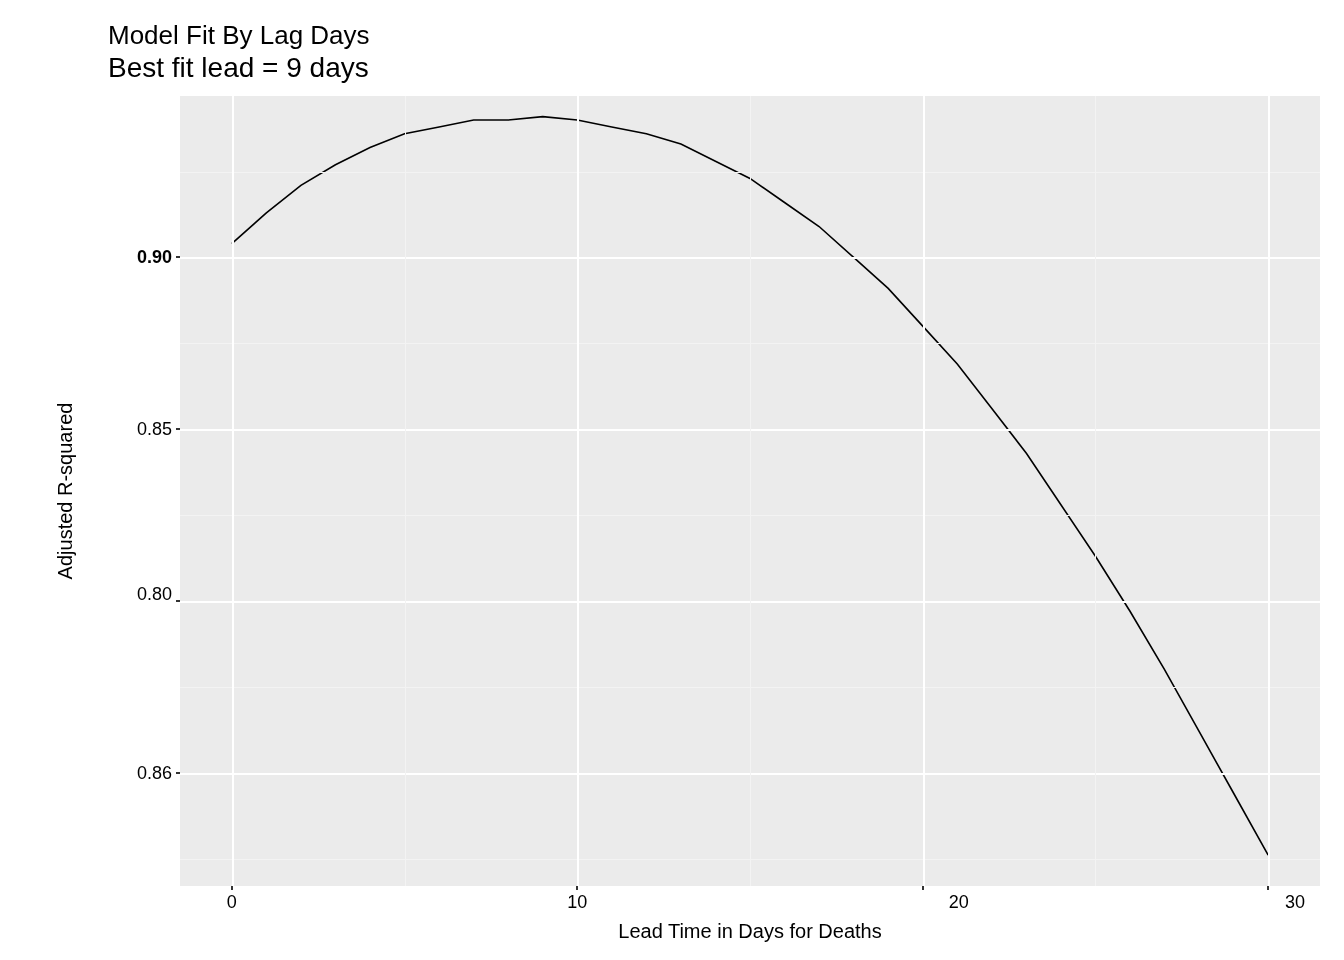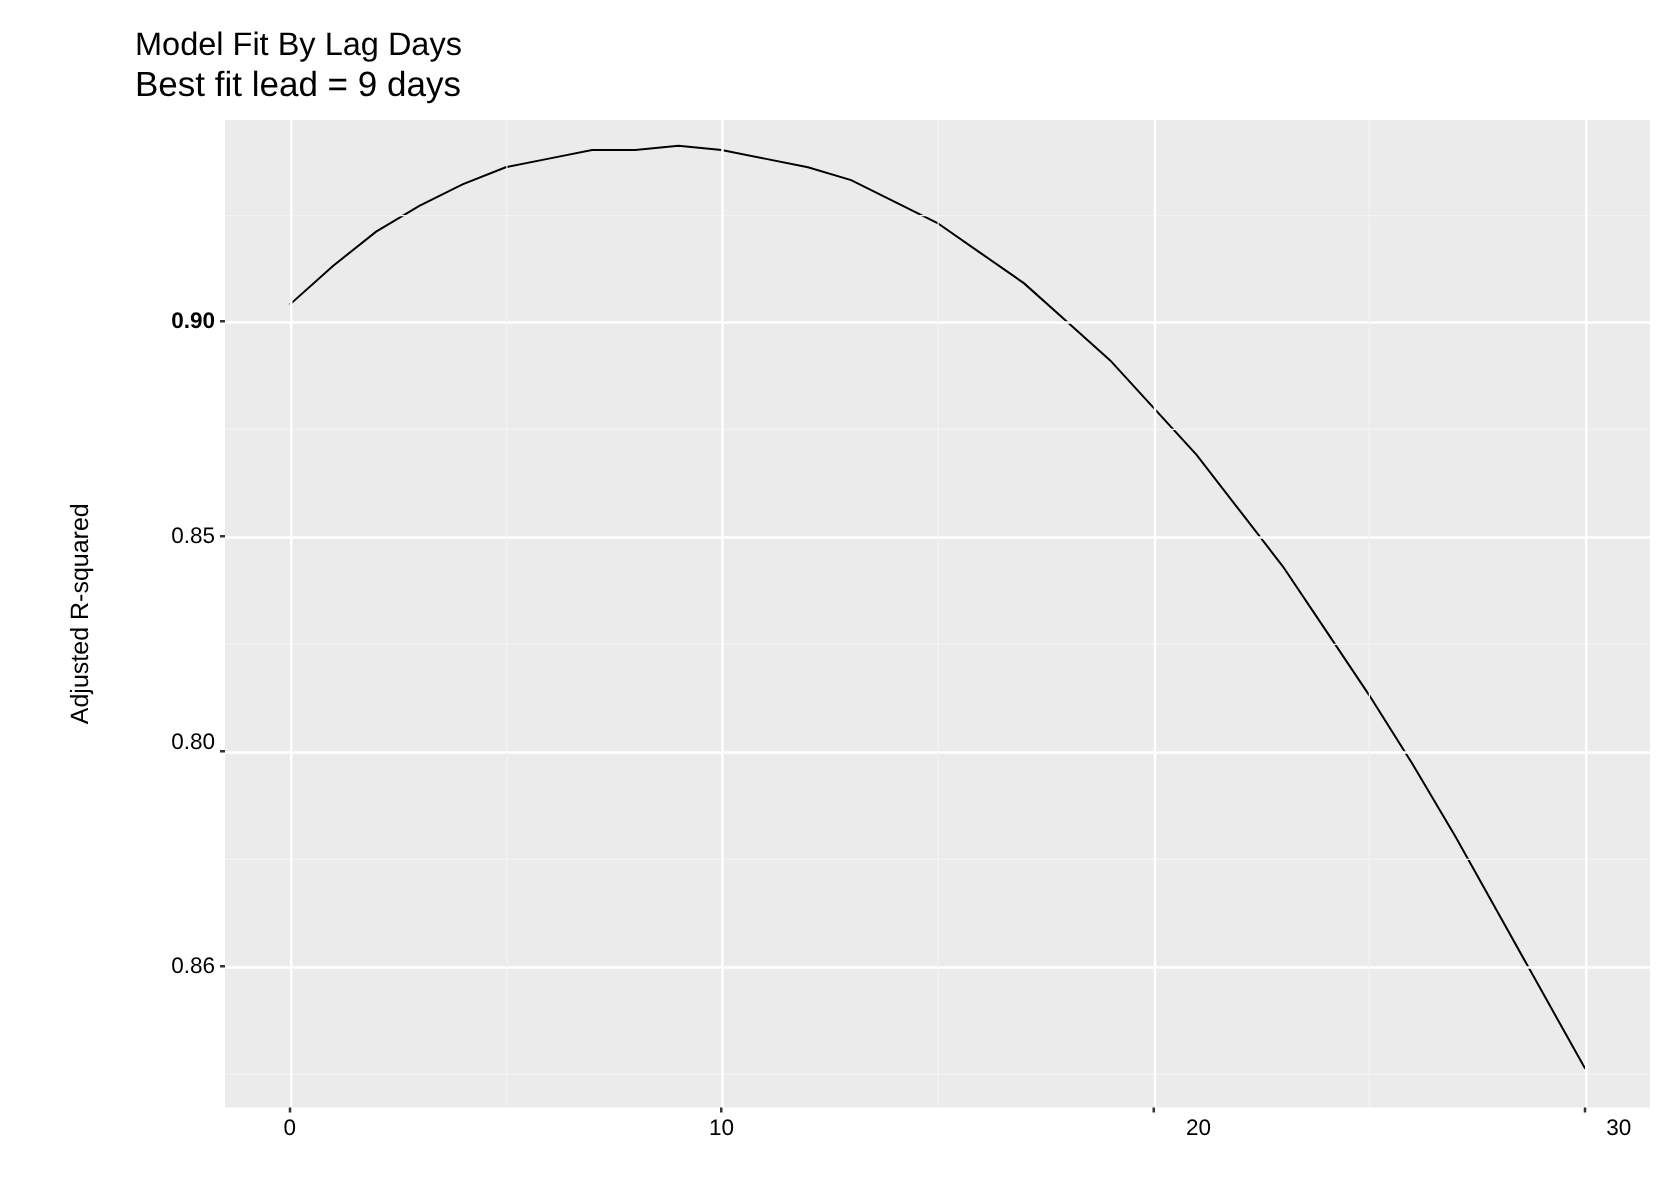--- a/index.html
+++ b/index.html
@@ -141,20 +141,21 @@
       <div class="grid-minor-h" style="top: 75.5652px;"></div>
       <div class="grid-major-v" style="left: 51.8182px;"></div>
       <div class="grid-major-v" style="left: 397.273px;"></div>
       <div class="grid-major-v" style="left: 742.727px;"></div>
       <div class="grid-major-v" style="left: 1088.18px;"></div>
       <div class="grid-minor-v" style="left: 224.545px;"></div>
       <div class="grid-minor-v" style="left: 570px;"></div>
       <div class="grid-minor-v" style="left: 915.455px;"></div>
     </div>
 
+  <div class="x-axis-label">Lead Time in Days for Deaths</div>
   <div class="y-axis-label">
       <span>Adjusted R-squared</span>
     </div>
 
 <div class="y-tick-label" style="top: 772.652px;">0.86</div>
     <div class="y-tick-mark" style="top: 772.652px;"></div>
     <div class="y-tick-label" style="top: 594px;">0.80</div>
     <div class="y-tick-mark" style="top: 600.913px;"></div>
     <div class="y-tick-label" style="top: 429.174px;">0.85</div>
     <div class="y-tick-mark" style="top: 429.174px;"></div>

